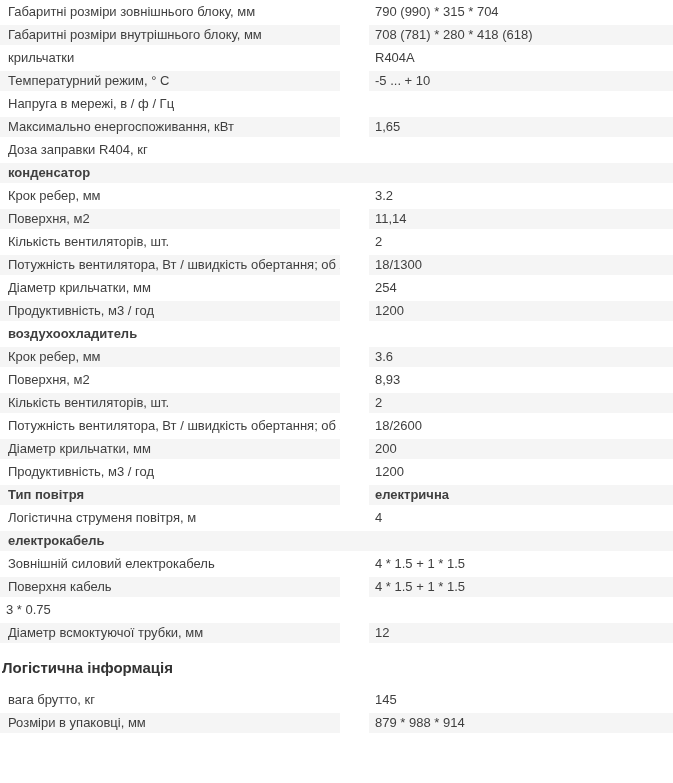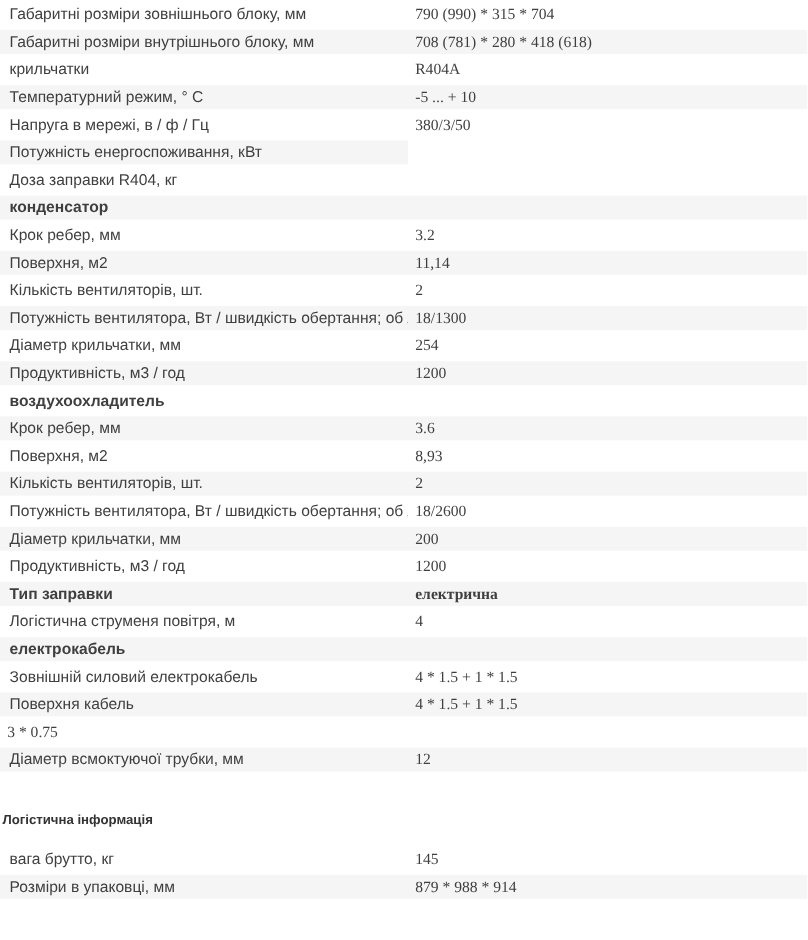--- a/index.html
+++ b/index.html
@@ -27,46 +27,45 @@
     margin-bottom: 3px;
     white-space: nowrap;
   }
   .cell {
     overflow: hidden;
     box-sizing: border-box;
   }
   .cell-label {
     width: 340px;
     padding-left: 8px;
-    margin-right: 0;
+    margin-right: 29px;
     flex: 0 0 auto;
   }
   .cell-value {
     flex: 1 1 auto;
     padding-left: 6px;
-    font-family: Liberation Serif, serif;
   }
   .cell-full {
     width: 673px;
     padding-left: 8px;
     font-weight: bold;
     flex: 0 0 auto;
   }
   .spec-table > .row:nth-child(even) > .cell {
     background: #f5f5f5;
   }
   .row.emphasis .cell {
     font-weight: bold;
   }
   .logistics-heading {
-    font-size: 11px;
+    font-size: 15px;
     font-weight: bold;
     color: #333333;
     padding-left: 2px;
-    margin-top: 32px;
+    margin-top: 16px;
     margin-bottom: 13px;
     line-height: 18px;
   }
 </style>
 </head>
 <body>
 
 <div class="spec-table">
   <div class="row">
     <div class="cell cell-label">Габаритні розміри зовнішнього блоку, мм</div>
@@ -79,24 +78,24 @@
   <div class="row">
     <div class="cell cell-label">крильчатки</div>
     <div class="cell cell-value">R404A</div>
   </div>
   <div class="row">
     <div class="cell cell-label">Температурний режим, ° С</div>
     <div class="cell cell-value">-5 ... + 10</div>
   </div>
   <div class="row">
     <div class="cell cell-label">Напруга в мережі, в / ф / Гц</div>
-    <div class="cell cell-value">380/3/50</div>
   </div>
   <div class="row">
-    <div class="cell cell-label">Потужність енергоспоживання, кВт</div>
+    <div class="cell cell-label">Максимально енергоспоживання, кВт</div>
+    <div class="cell cell-value">1,65</div>
   </div>
   <div class="row">
     <div class="cell cell-label">Доза заправки R404, кг</div>
   </div>
   <div class="row section">
     <div class="cell cell-full">конденсатор</div>
   </div>
   <div class="row">
     <div class="cell cell-label">Крок ребер, мм</div>
     <div class="cell cell-value">3.2</div>
@@ -142,21 +141,21 @@
   </div>
   <div class="row">
     <div class="cell cell-label">Діаметр крильчатки, мм</div>
     <div class="cell cell-value">200</div>
   </div>
   <div class="row">
     <div class="cell cell-label">Продуктивність, м3 / год</div>
     <div class="cell cell-value">1200</div>
   </div>
   <div class="row emphasis">
-    <div class="cell cell-label">Тип заправки</div>
+    <div class="cell cell-label">Тип повітря</div>
     <div class="cell cell-value">електрична</div>
   </div>
   <div class="row">
     <div class="cell cell-label">Логістична струменя повітря, м</div>
     <div class="cell cell-value">4</div>
   </div>
   <div class="row section">
     <div class="cell cell-full">електрокабель</div>
   </div>
   <div class="row">

